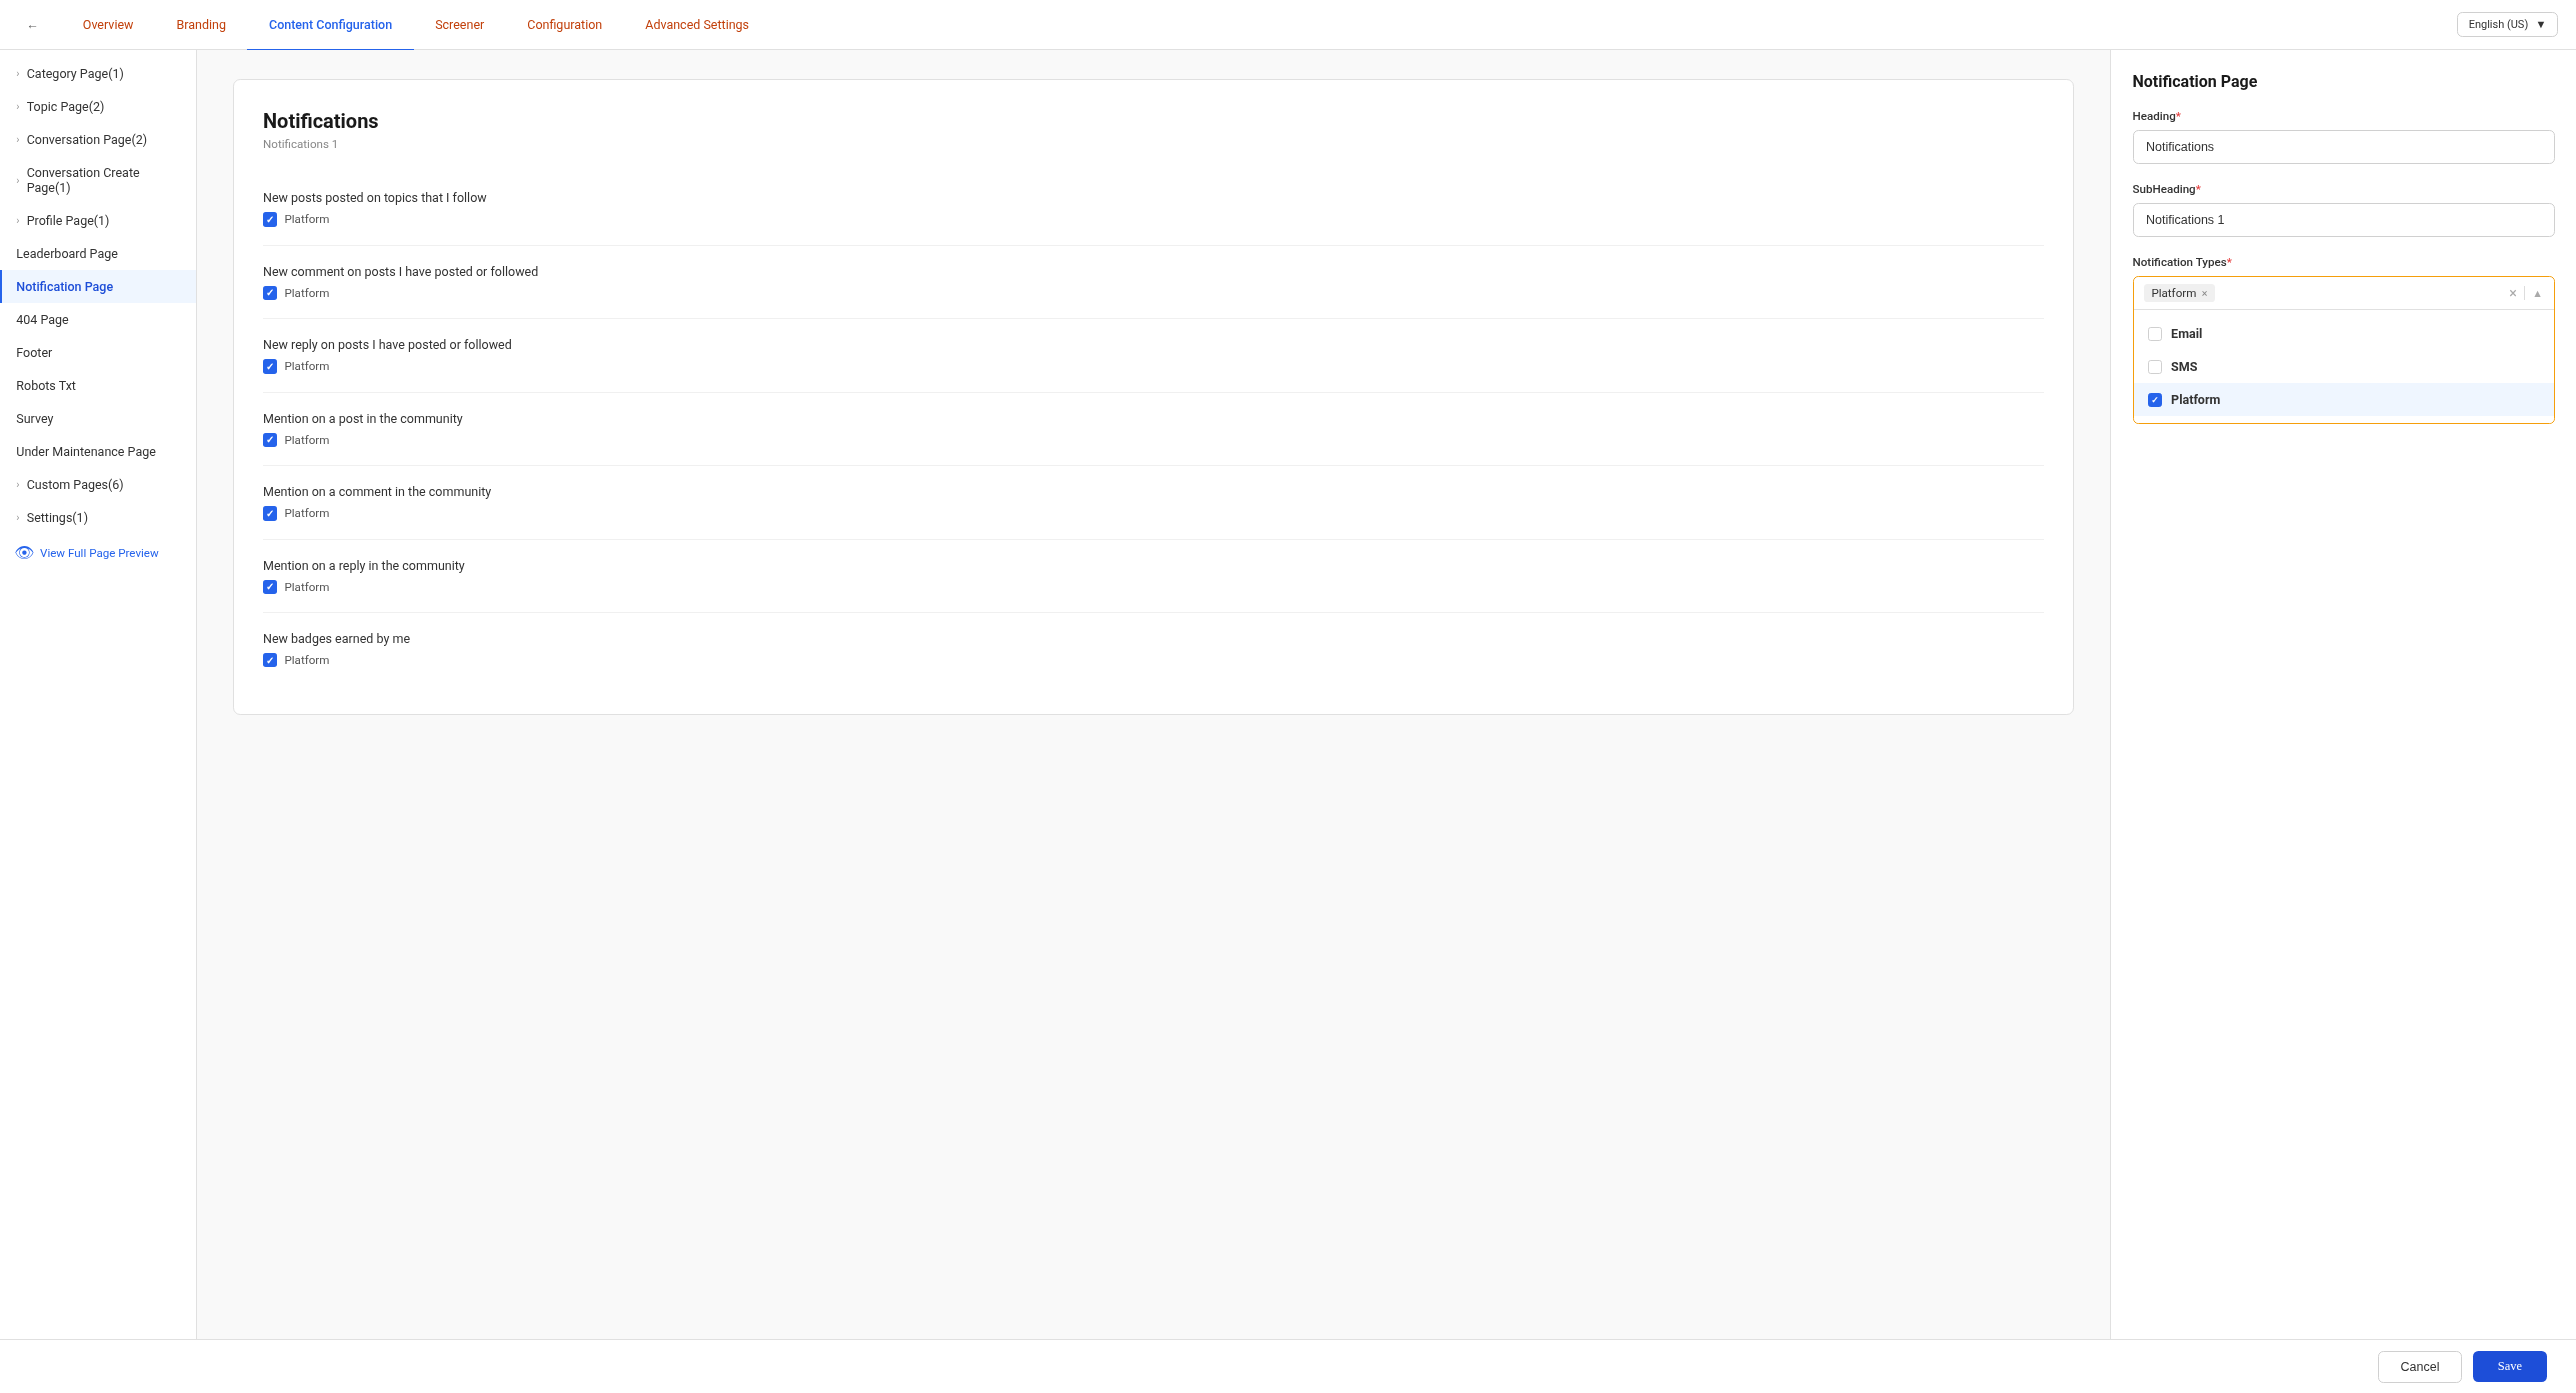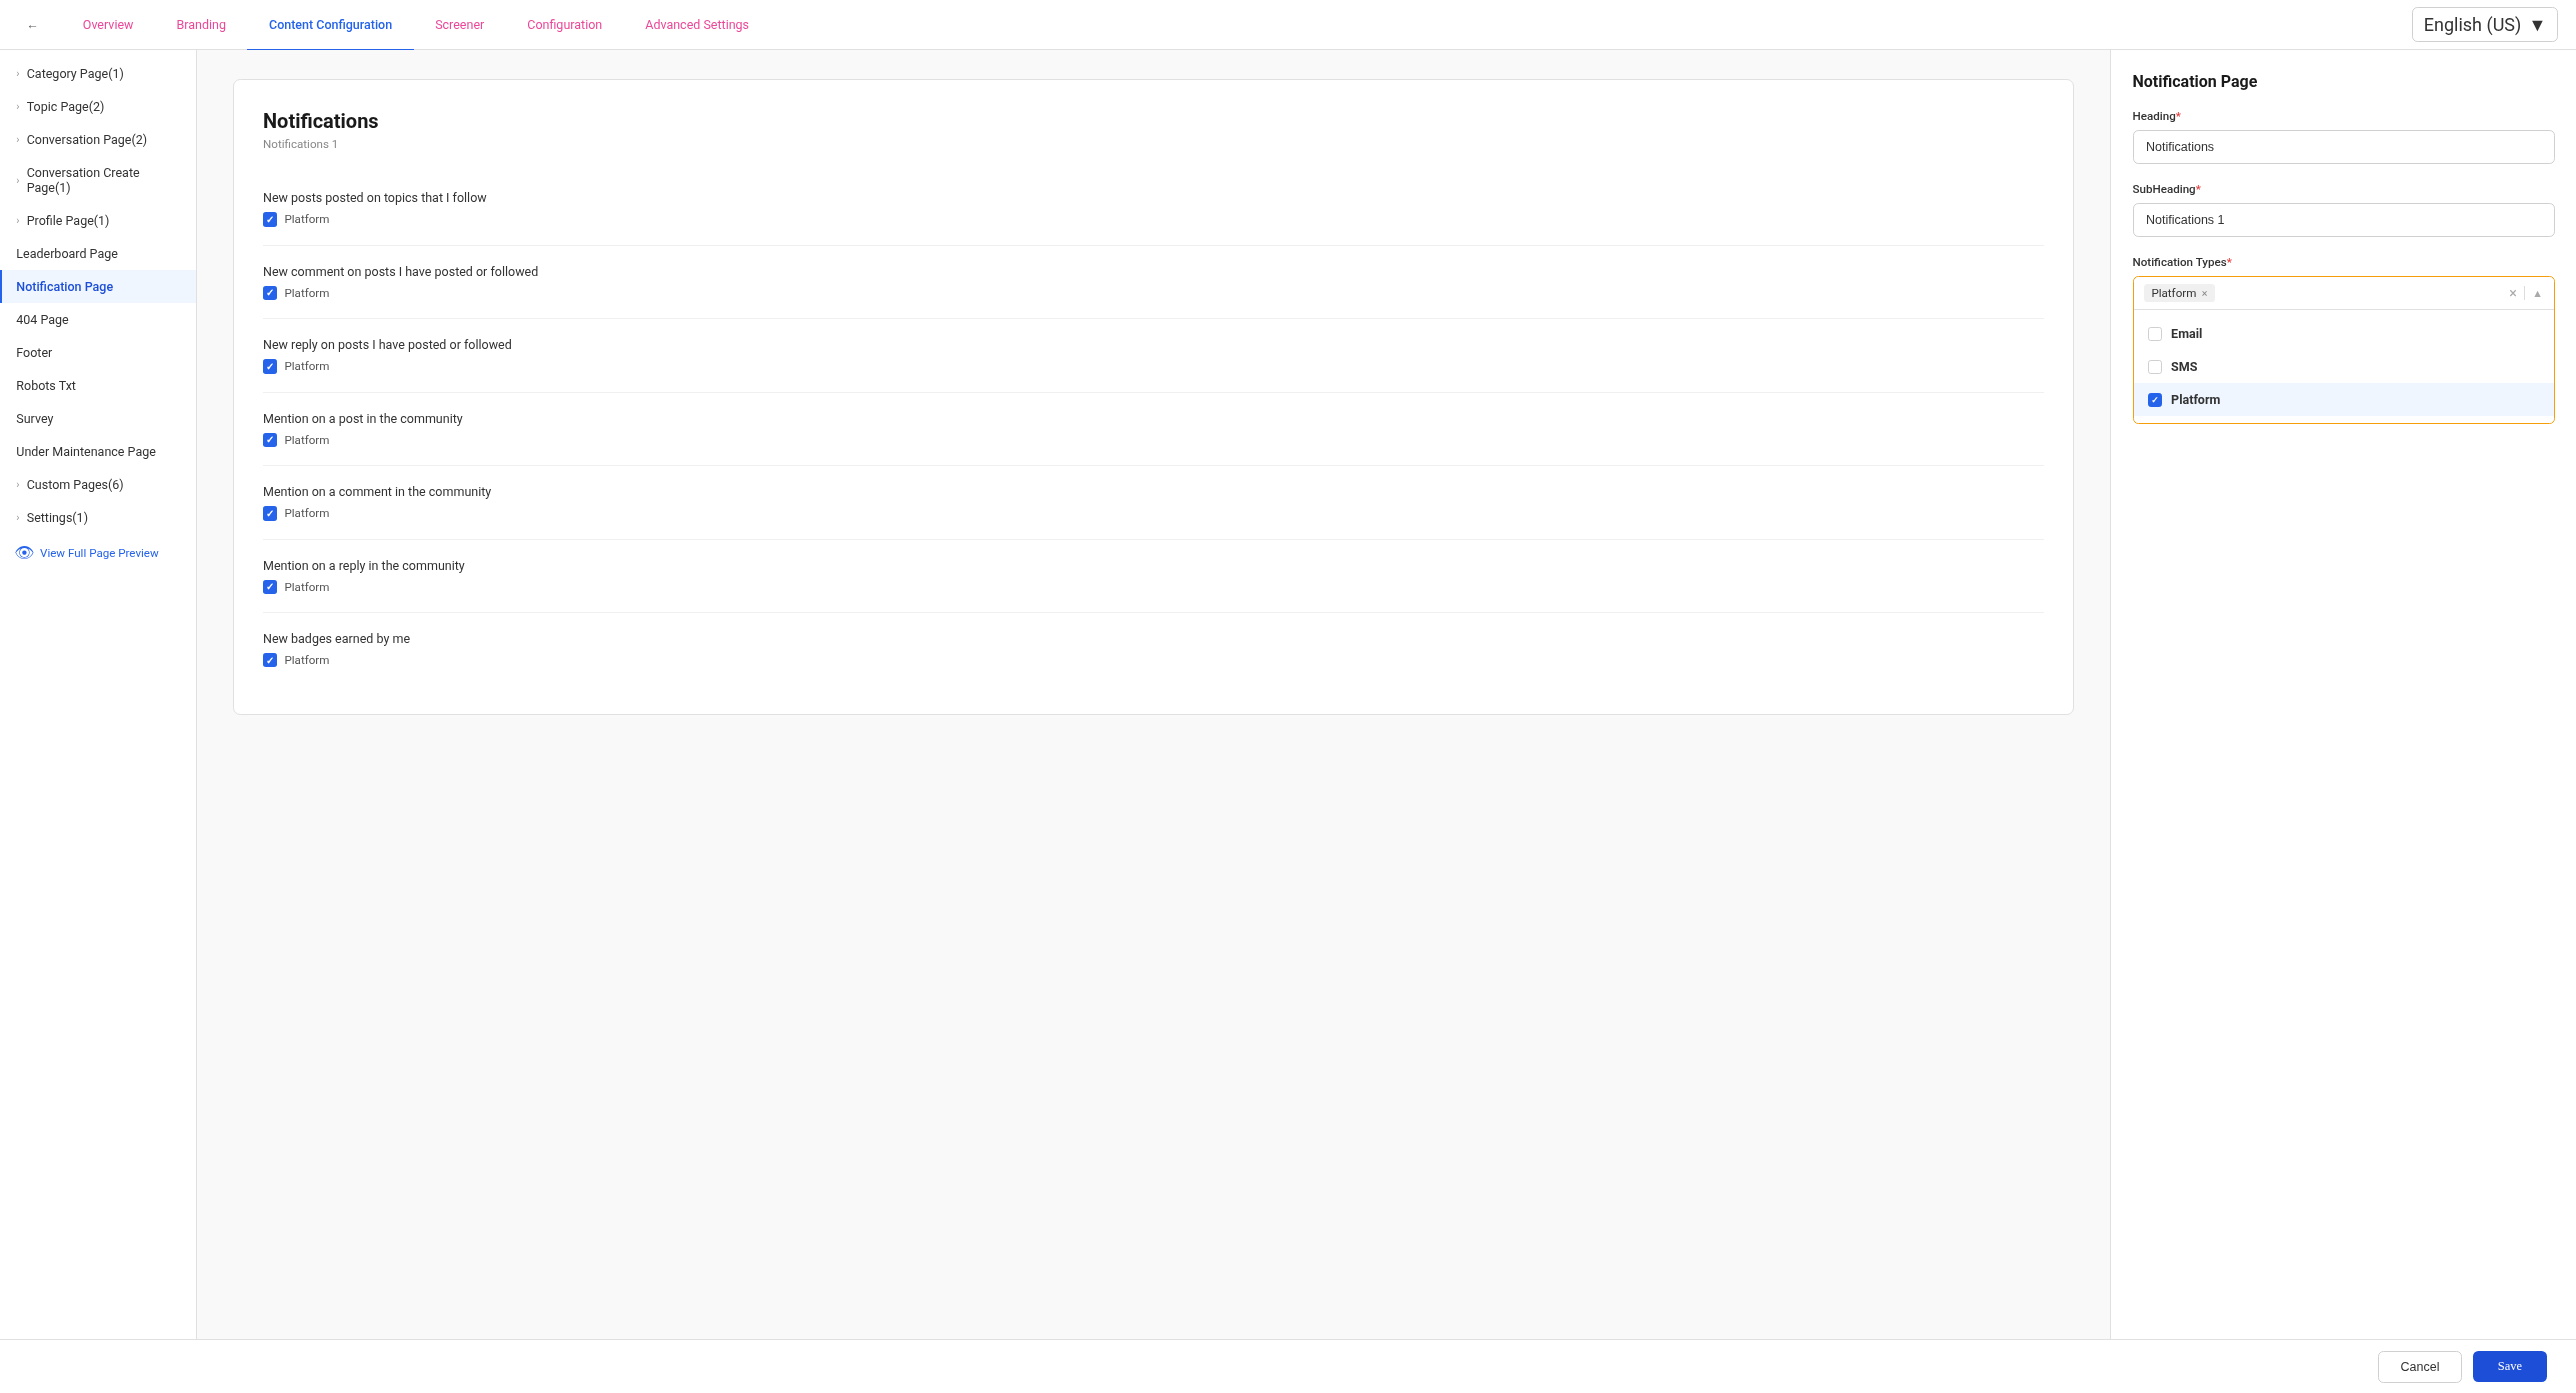--- a/index.html
+++ b/index.html
@@ -7,26 +7,26 @@
 
     
     .top-nav {
       display: flex; align-items: center; background: #fff; border-bottom: 0.9px solid #e0e0e0;
       padding: 0 18px; height: 50px; position: fixed; top: 0; left: 0; right: 0; z-index: 100;
     }
     .back-btn { width: 29px; height: 29px; display: flex; align-items: center; justify-content: center; cursor: pointer; color: #555; margin-right: 14.3px; }
     .nav-tabs { display: flex; flex: 1; gap: 0; }
     .nav-tab {
       padding: 0 21.5px; height: 50px; display: flex; align-items: center; cursor: pointer;
-      font-size: 12.5px; color: #ec4899; border-bottom: 1.8px solid transparent; white-space: nowrap;
+      font-size: 12.5px; color: #c2410c; border-bottom: 1.8px solid transparent; white-space: nowrap;
     }
     .nav-tab.active { color: #2563eb; border-bottom-color: #2563eb; font-weight: 500; }
     .lang-select {
       display: flex; align-items: center; gap: 7.2px; border: 0.9px solid #d0d0d0; border-radius: 5.4px;
-      padding: 5.4px 10.7px; cursor: pointer; font-size: 18px; color: #333; background: #fff;
+      padding: 5.4px 10.7px; cursor: pointer; font-size: 11px; color: #333; background: #fff;
       margin-left: auto;
     }
 
     
     .layout { display: flex; height: calc(100vh - 50px); margin-top: 50px; }
 
     
     .sidebar {
       width: 197px; background: #fff; border-right: 0.9px solid #e0e0e0; overflow-y: auto;
       flex-shrink: 0; padding: 7.2px 0;

